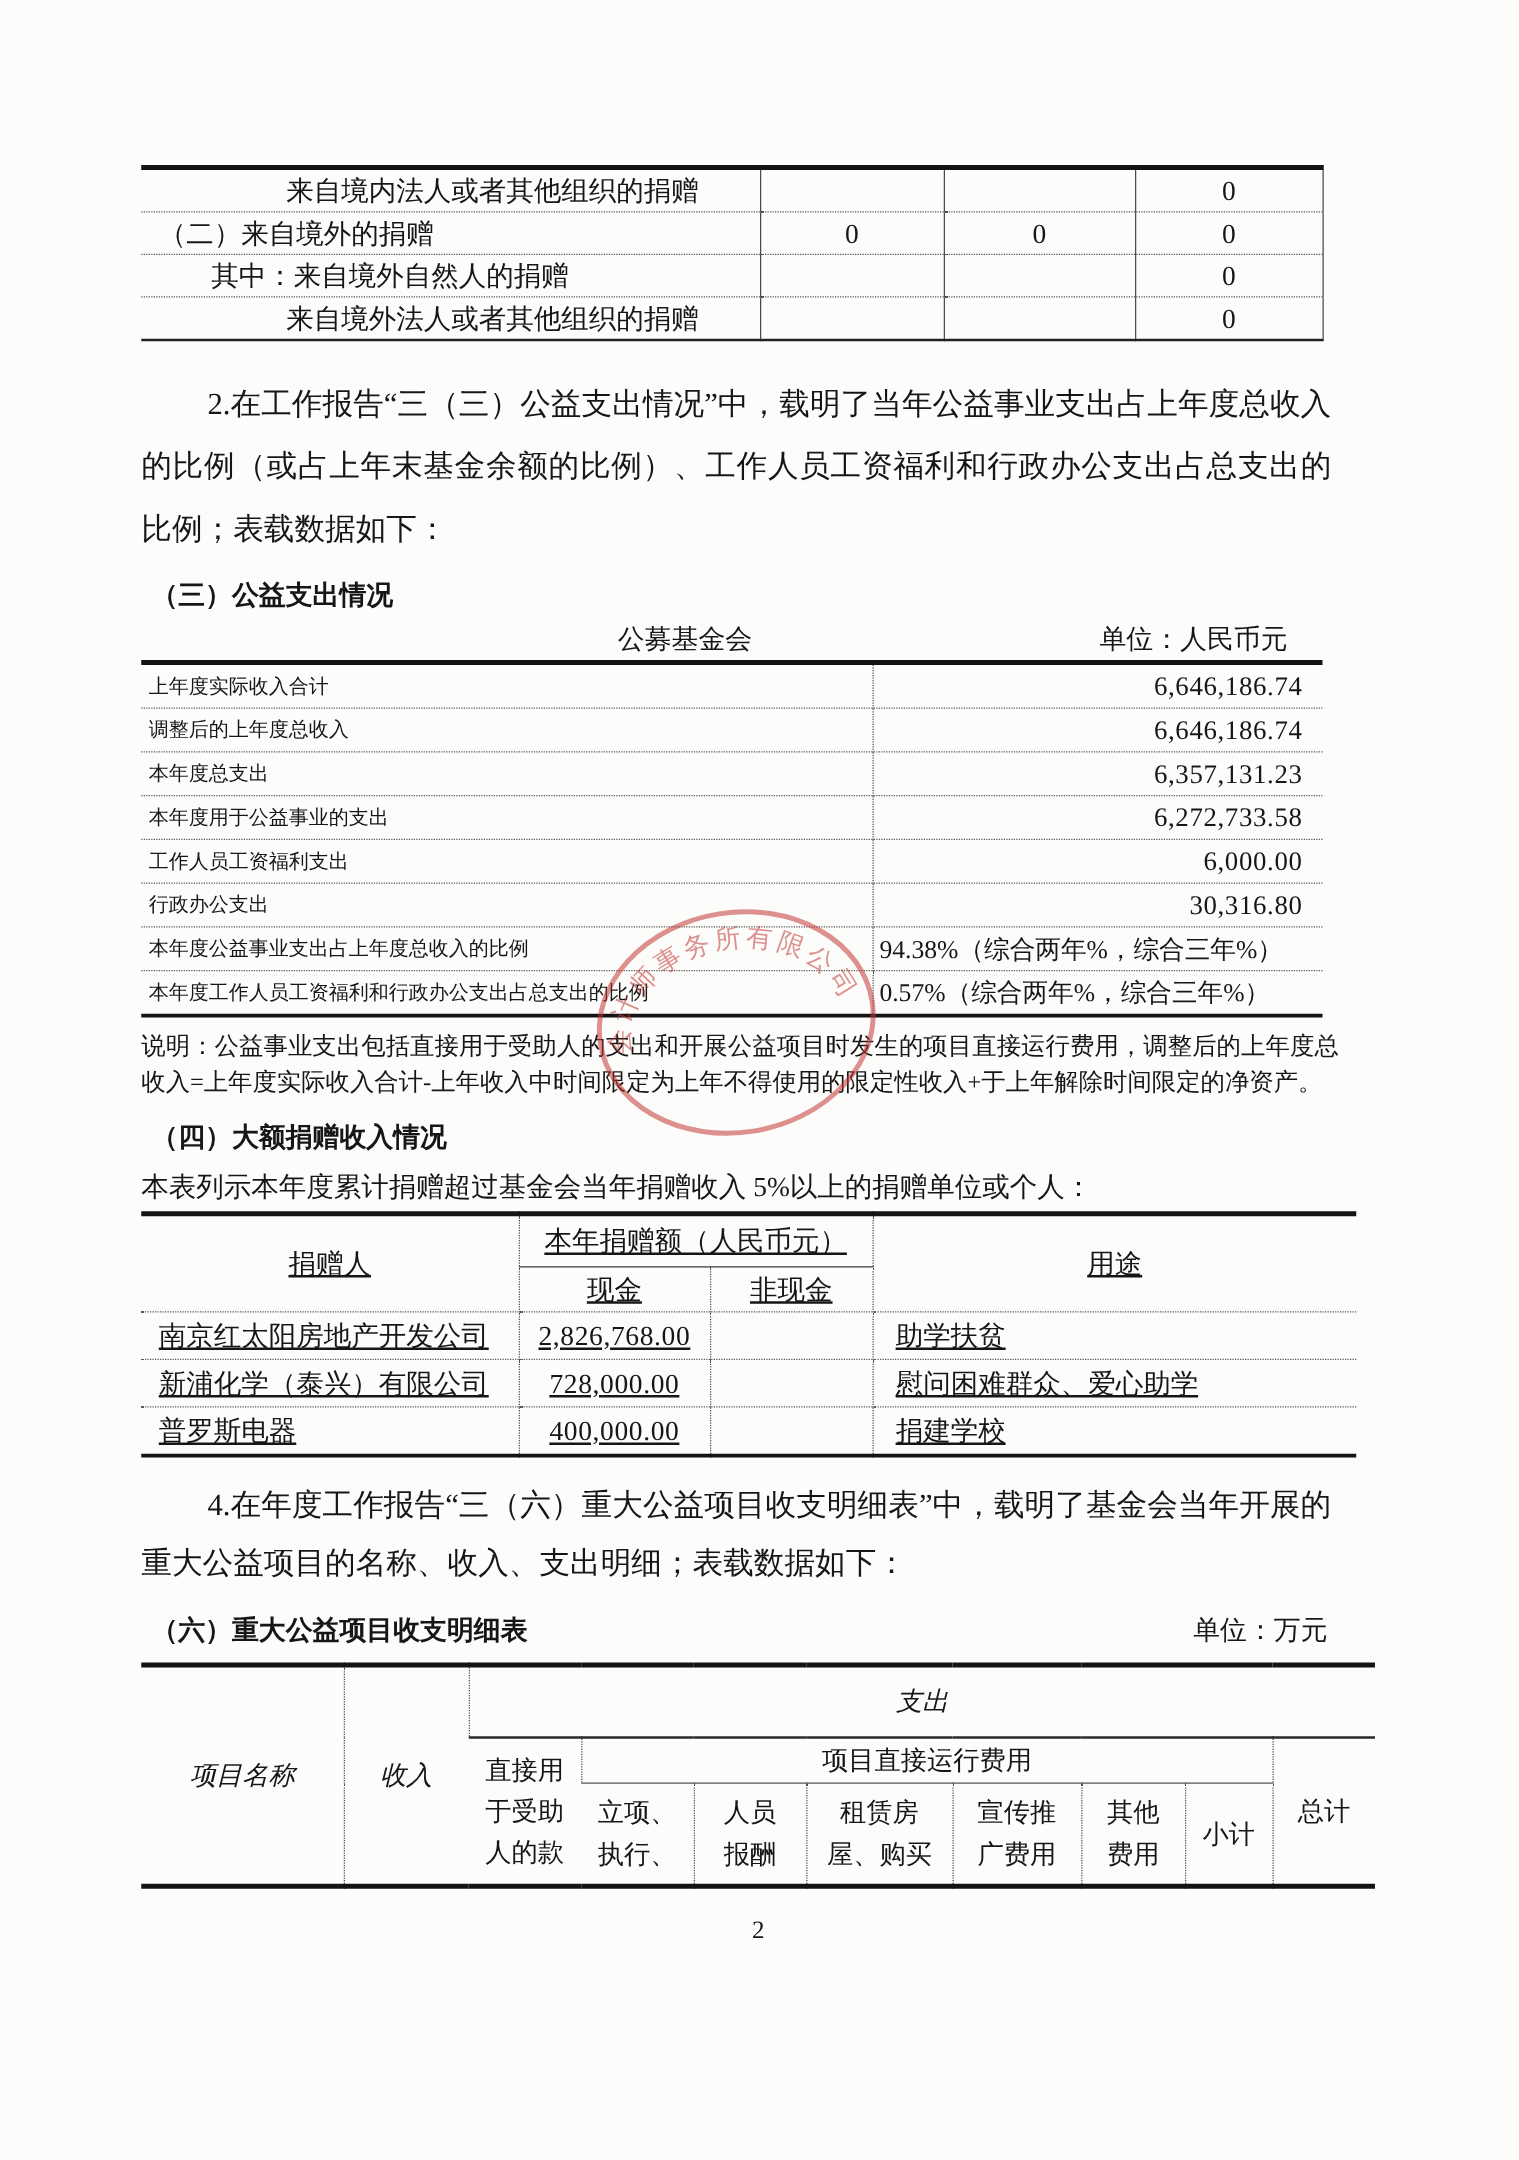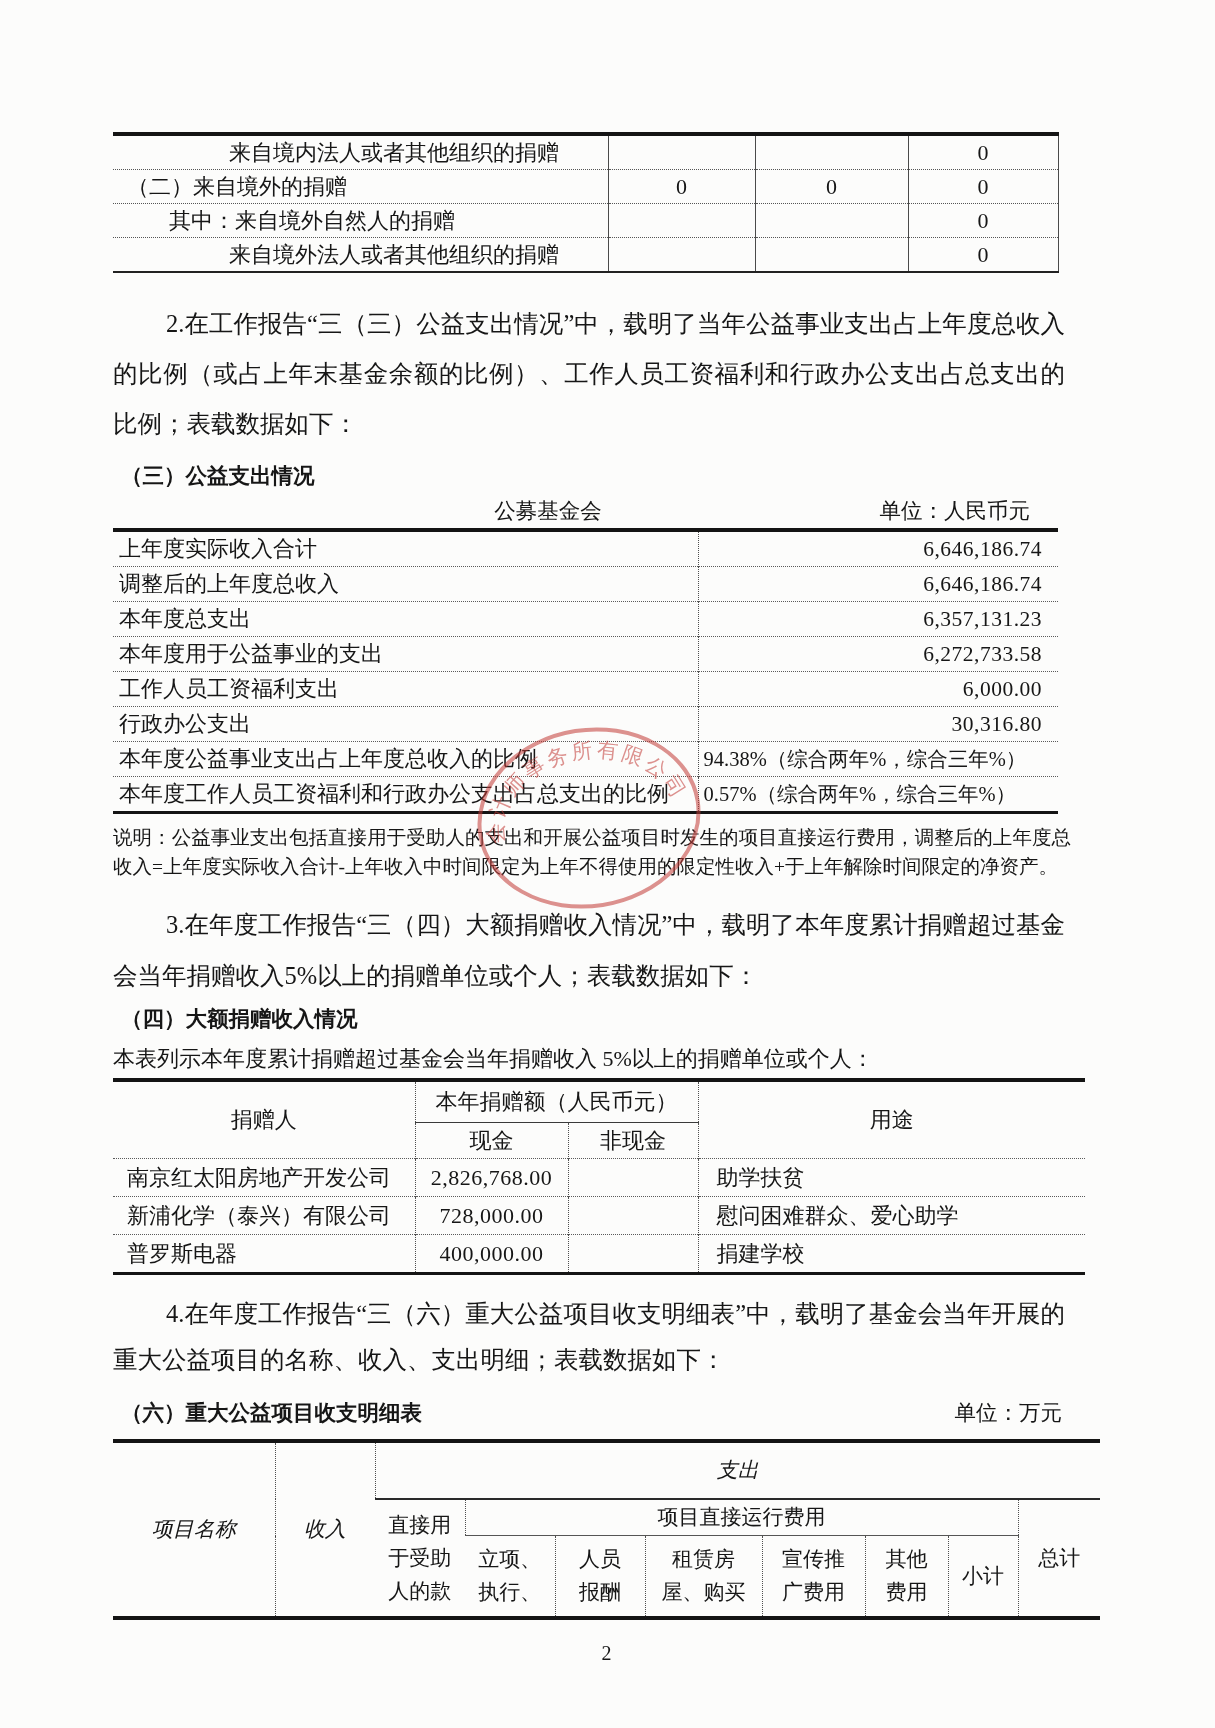--- a/index.html
+++ b/index.html
@@ -40,32 +40,32 @@
   .h6row { margin:16px 0 0 113px; width:987px; height:28px; font-size:21.5px;
            line-height:28px; position:relative; }
   .h6row .left { font-weight:bold; margin-left:8px; }
   .h6row .unit { position:absolute; right:38px; top:0; font-weight:normal; }
 
   
   .t3 { width:945px; margin:3px 0 0 113px;
         border-top:4px solid #141414; border-bottom:3.5px solid #141414; }
   .t3 th { height:30px; font-size:22px; border-bottom:2px solid #2f2f2f; text-align:center; }
   .t3 td { height:34px; border-top:1px dotted #5a5a5a; }
-  .t3 td.item { font-size:22px; padding-left:6px; }
+  .t3 td.item { font-size:16px; padding-left:6px; }
   .t3 td.val  { border-left:1px dotted #4f4f4f;margin-top:16px; }
   .t3 td.num  { text-align:right; padding-right:16px; font-size:21.5px; letter-spacing:.5px; }
   .t3 td.pct  { text-align:left; padding-left:5px; font-size:20.5px; }
   .t3 th.val  { border-left:1px dotted #4f4f4f; }
 
   .note { margin:9px 0 16px 113px; width:958px; font-size:19.5px; line-height:29px;
           text-align:justify; }
 
   
   .t4 { width:972px; margin:4px 0 0 113px; font-size:22px;
-        border-top:4px solid #141414; border-bottom:3.5px solid #141414; }
+        border-top:4px solid #141414; border-bottom:3.5px solid #141414;text-decoration:underline; }
   .t4 .vln { border-left:1px dotted #4f4f4f; }
   .t4 th.amt { height:40px; text-align:center; border-bottom:1.5px solid #3a3a3a; }
   .t4 tr.hr2 th { height:35px; text-align:center; }
   .t4 th.donor, .t4 th.usage { text-align:center; }
   .t4 tr.data td { height:37px; border-top:1px dotted #5a5a5a; }
   .t4 td.dn { padding-left:14px; }
   .t4 td.cash { text-align:center; letter-spacing:.5px; }
   .t4 td.use { padding-left:18px; }
 
   
@@ -170,21 +170,20 @@
         </tr>
     <tr>
           <td class="item">本年度工作人员工资福利和行政办公支出占总支出的比例</td>
           <td class="val pct">0.57%（综合两年%，综合三年%）</td>
         </tr>
   </tbody>
     </table>
 
   <div class="note">说明：公益事业支出包括直接用于受助人的支出和开展公益项目时发生的项目直接运行费用，调整后的上年度总收入=上年度实际收入合计-上年收入中时间限定为上年不得使用的限定性收入+于上年解除时间限定的净资产。</div>
 
-  <div class="para p3">3.在年度工作报告“三（四）大额捐赠收入情况”中，载明了本年度累计捐赠超过基金会当年捐赠收入5%以上的捐赠单位或个人；表载数据如下：</div>
 
   <div class="sect-h h4">（四）大额捐赠收入情况</div>
   <div class="intro">本表列示本年度累计捐赠超过基金会当年捐赠收入 5%以上的捐赠单位或个人：</div>
 
   <table class="t4">
     <colgroup>
         <col style="width:302px">
         <col style="width:153px">
         <col style="width:130px">
         <col style="width:387px">

